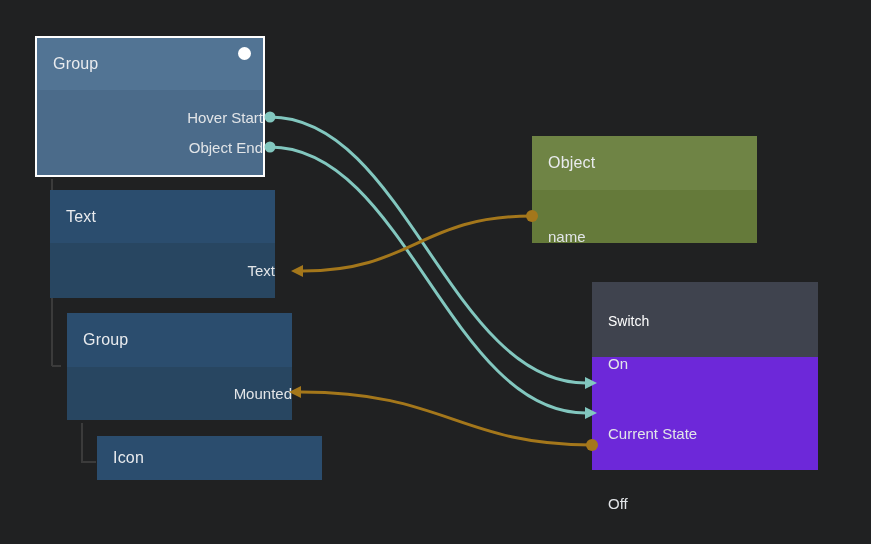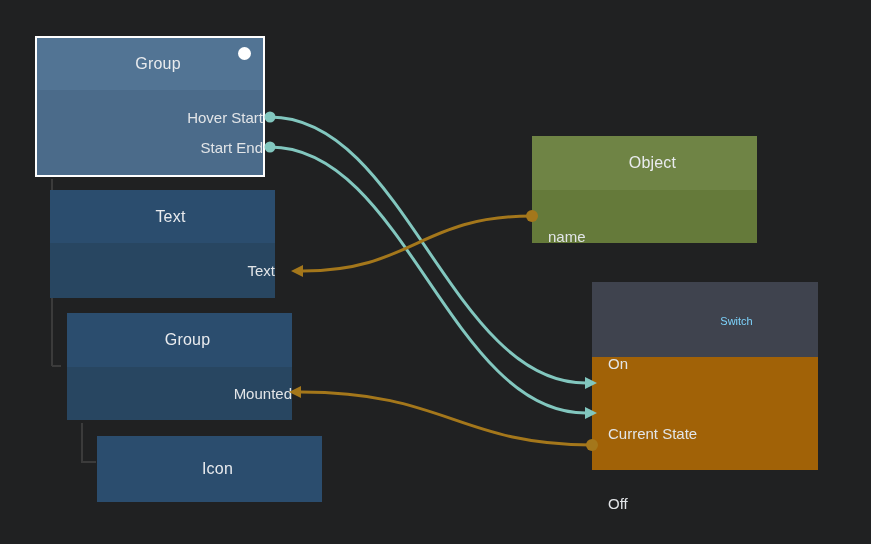--- a/index.html
+++ b/index.html
@@ -4,23 +4,23 @@
 <style>
   html,body{margin:0;padding:0;}
   body{
     width:871px;height:544px;position:relative;overflow:hidden;
     background:#202122;
     font-family:"Liberation Sans","DejaVu Sans",sans-serif;
   }
   svg.layer{position:absolute;left:0;top:0;pointer-events:none;}
   #hierarchy-layer{z-index:1;}
   .node{position:absolute;z-index:2;box-sizing:border-box;}
-  .node .hdr{display:flex;flex-direction:column;justify-content:center;padding-left:16px;position:relative;align-items:center;}
+  .node .hdr{display:flex;flex-direction:column;justify-content:center;padding-left:16px;position:relative;}
   .node .title{font-size:16px;color:#e9ebee;letter-spacing:.2px;}
-  .node .subtitle{font-size:11px;color:#7dd3fc;margin-top:3px;margin-left:47px;}
+  .node .subtitle{font-size:14px;color:#ffffff;margin-top:3px;}
   .node .body{display:flex;flex-direction:column;justify-content:center;}
   .port{height:30px;line-height:30px;font-size:15px;color:#e2e5e8;}
   .port.out{text-align:right;}
   .port.in{text-align:left;padding-left:16px;margin-top:40px;}
 
   
   #node-group-main{left:35px;top:36px;width:230px;height:141px;border:2px solid #ffffff;}
   #node-group-main .hdr{height:52px;background:#527494;}
   #node-group-main .body{height:85px;background:#4b6b8a;}
   .sel-dot{position:absolute;right:12px;top:9px;width:13px;height:13px;border-radius:50%;background:#ffffff;}
@@ -28,48 +28,48 @@
   
   .blue .hdr{background:#2b4d6e;}
   .blue .body{background:#284661;}
   #node-text{left:50px;top:190px;width:225px;height:108px;}
   #node-text .hdr{height:53px;}
   #node-text .body{height:55px;}
   #node-group-child{left:67px;top:313px;width:225px;height:107px;}
   #node-group-child .hdr{height:54px;}
   #node-group-child .body{height:53px;}
   #node-icon{left:97px;top:436px;width:225px;height:52px;}
-  #node-icon .hdr{height:66px;}
+  #node-icon .hdr{height:44px;}
 
   
   #node-object{left:532px;top:136px;width:225px;height:107px;}
   #node-object .hdr{height:54px;background:#6f8445;}
   #node-object .body{height:53px;background:#657a3a;}
 
   
   #node-hovering{left:592px;top:282px;width:226px;height:188px;}
   #node-hovering .hdr{height:75px;background:#3f434e;}
-  #node-hovering .body{height:113px;background:#a16207;}
+  #node-hovering .body{height:113px;background:#6d28d9;}
 </style>
 </head>
 <body>
 
 <svg id="hierarchy-layer" class="layer" width="871" height="544">
   <path d="M 52 179 L 52 366 M 52 243 L 64 243 M 52 366 L 61 366" stroke="#3b3b3b" stroke-width="2" fill="none"></path>
   <path d="M 82 423 L 82 462 L 96 462" stroke="#3b3b3b" stroke-width="2" fill="none"></path>
 </svg>
 
 <div class="node" id="node-group-main">
   <div class="hdr">
     <span class="title">Group</span>
     <span class="sel-dot"></span>
   </div>
   <div class="body">
     <div class="port out">Hover Start</div>
-    <div class="port out">Start End</div>
+    <div class="port out">Object End</div>
   </div>
 </div>
 
 <div class="node blue" id="node-text">
   <div class="hdr">
     <span class="title">Text</span>
   </div>
   <div class="body">
     <div class="port out">Text</div>
   </div>

